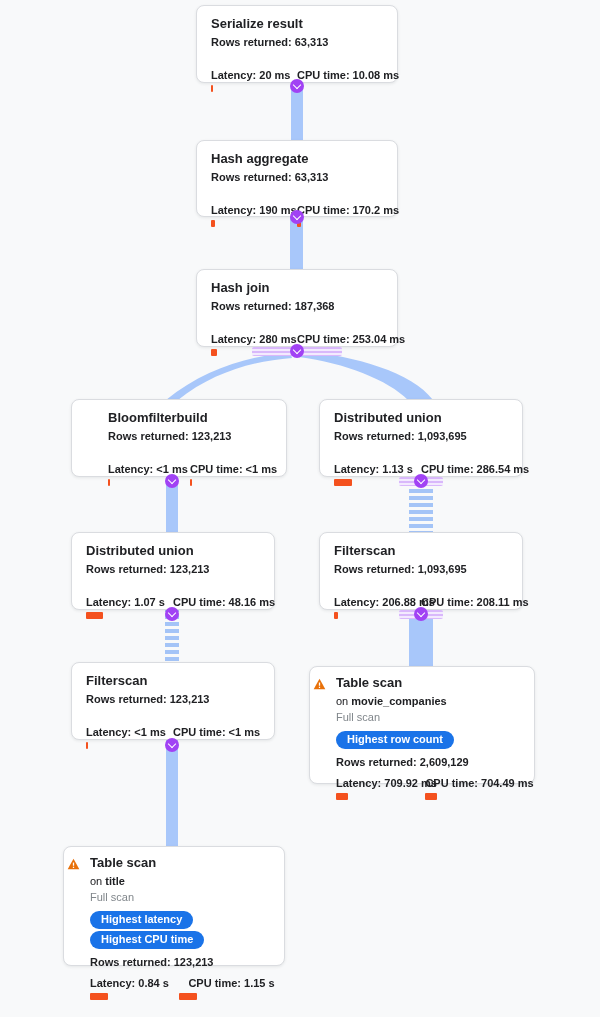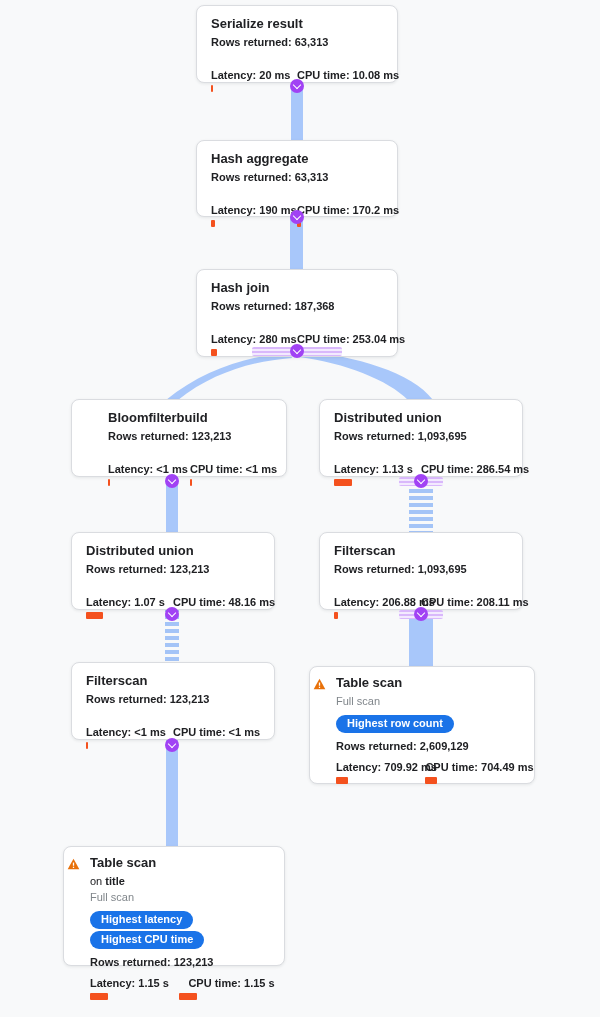--- a/index.html
+++ b/index.html
@@ -59,21 +59,21 @@
   }
   .connector::after {
     content:""; position:absolute; left:4px; top:3px;
     width:5px; height:5px;
     border-right:1.6px solid #fff; border-bottom:1.6px solid #fff;
     transform:rotate(45deg);
   }
   
   #n0 { left:196px; top:5px;   width:202px; height:78px; }
   #n1 { left:196px; top:140px; width:202px; height:77px; }
-  #n2 { left:196px; top:269px; width:202px; height:88px; }
+  #n2 { left:196px; top:269px; width:202px; height:78px; }
   #n3 { left:71px;  top:399px; width:216px; height:78px;padding-left:36px; }
   #n4 { left:319px; top:399px; width:204px; height:78px; }
   #n5 { left:71px;  top:532px; width:204px; height:78px; }
   #n6 { left:319px; top:532px; width:204px; height:78px; }
   #n7 { left:71px;  top:662px; width:204px; height:78px; }
   #n8 { left:309px; top:666px; width:226px; height:118px; }
   #n9 { left:63px;  top:846px; width:222px; height:120px; }
 
   #e0 { left:291px; top:80px;  width:12px; height:62px; }
   #e1 { left:290px; top:211px; width:13px; height:60px; }
@@ -242,20 +242,21 @@
     <div class="ts-row">
       <span class="warn">
         <svg viewBox="0 0 24 24" width="15" height="14">
             <path d="M2 21 L12 3 L22 21 Z" fill="#e8710a"></path>
             <rect x="10.9" y="9.5" width="2.2" height="5.5" fill="#fff"></rect>
             <rect x="10.9" y="16.6" width="2.2" height="2.2" fill="#fff"></rect>
           </svg>
       </span>
       <div class="ts-body">
         <div class="title">Table scan</div>
+        <div class="on-line"><span>on</span> <b>movie_companies</b></div>
         <div class="scan">Full scan</div>
         <div class="badges">
           <span class="badge">Highest row count</span>
         </div>
         <div class="rows">Rows returned: 2,609,129</div>
         <div class="metrics">
           <div class="metric">
               <div class="metric-label">Latency: 709.92 ms</div>
               <div class="bar" style="width: 12px;"></div>
             </div>
@@ -280,21 +281,21 @@
       <div class="ts-body">
         <div class="title">Table scan</div>
         <div class="on-line"><span>on</span> <b>title</b></div>
         <div class="scan">Full scan</div>
         <div class="badges">
           <span class="badge">Highest latency</span><span class="badge">Highest CPU time</span>
         </div>
         <div class="rows">Rows returned: 123,213</div>
         <div class="metrics">
           <div class="metric">
-              <div class="metric-label">Latency: 1.15 s</div>
+              <div class="metric-label">Latency: 0.84 s</div>
               <div class="bar" style="width: 18px;"></div>
             </div>
           <div class="metric">
               <div class="metric-label">CPU time: 1.15 s</div>
               <div class="bar" style="width: 18px;"></div>
             </div>
         </div>
       </div>
     </div>
   </div>

